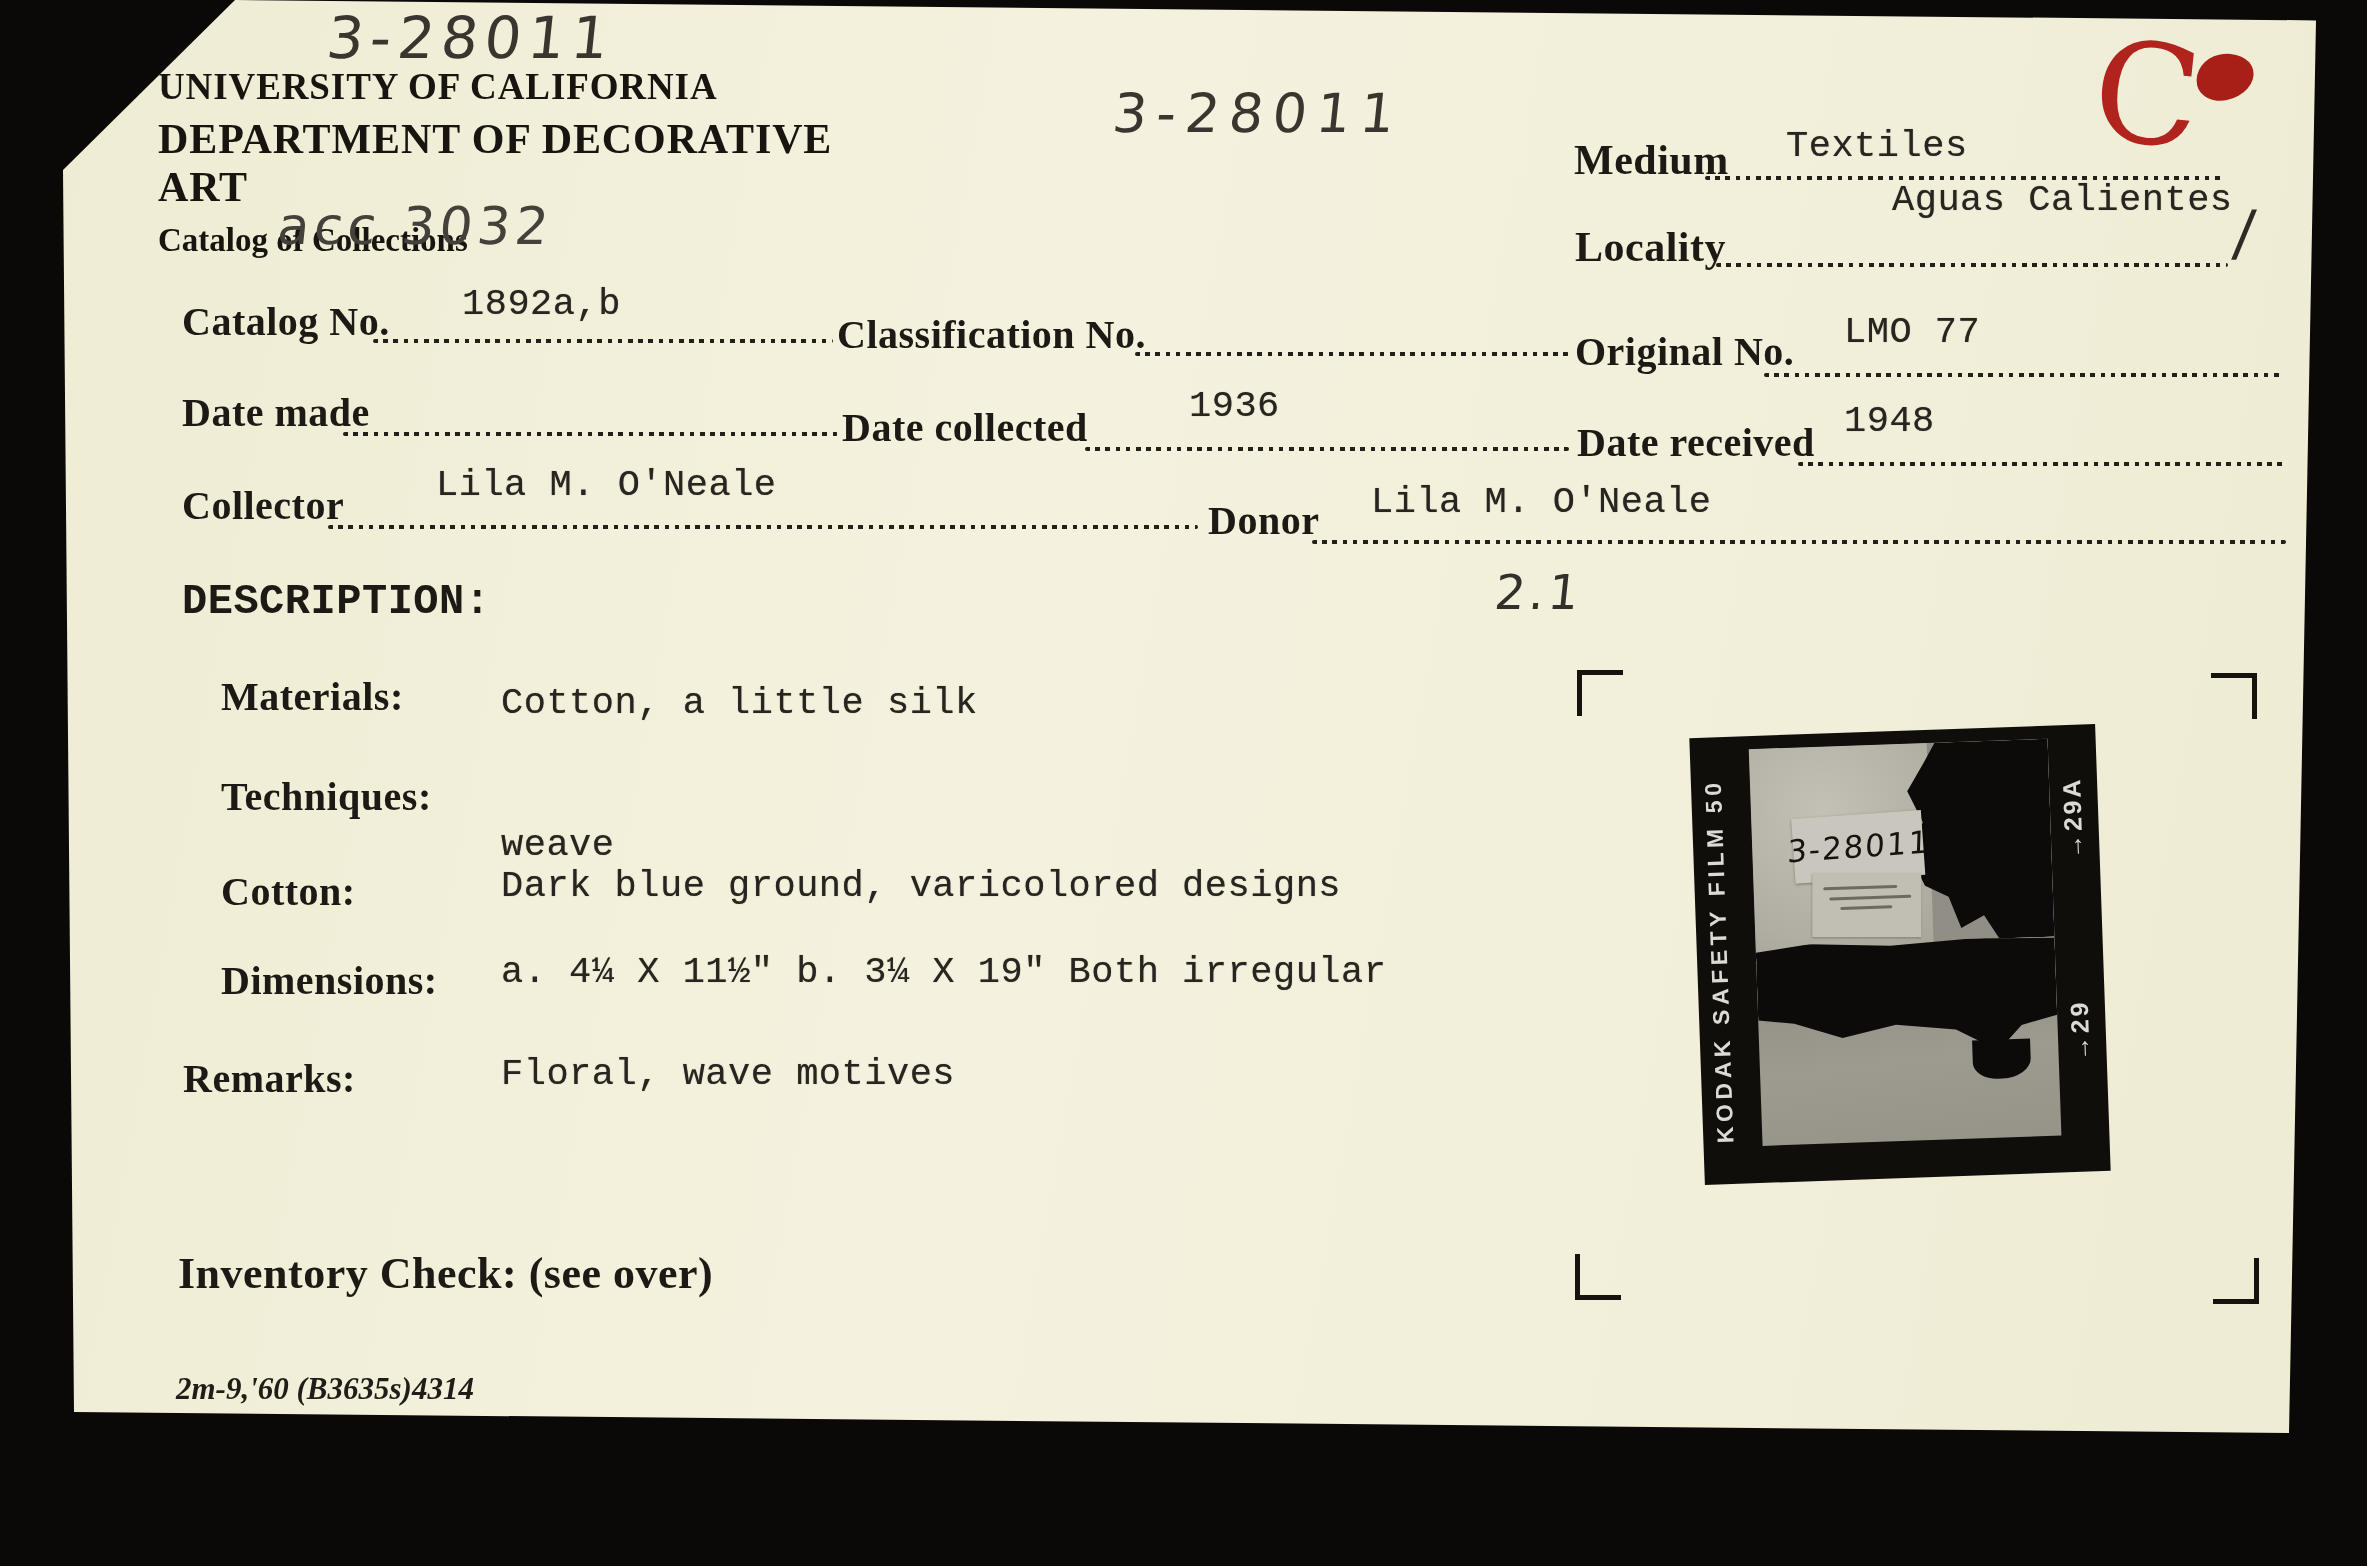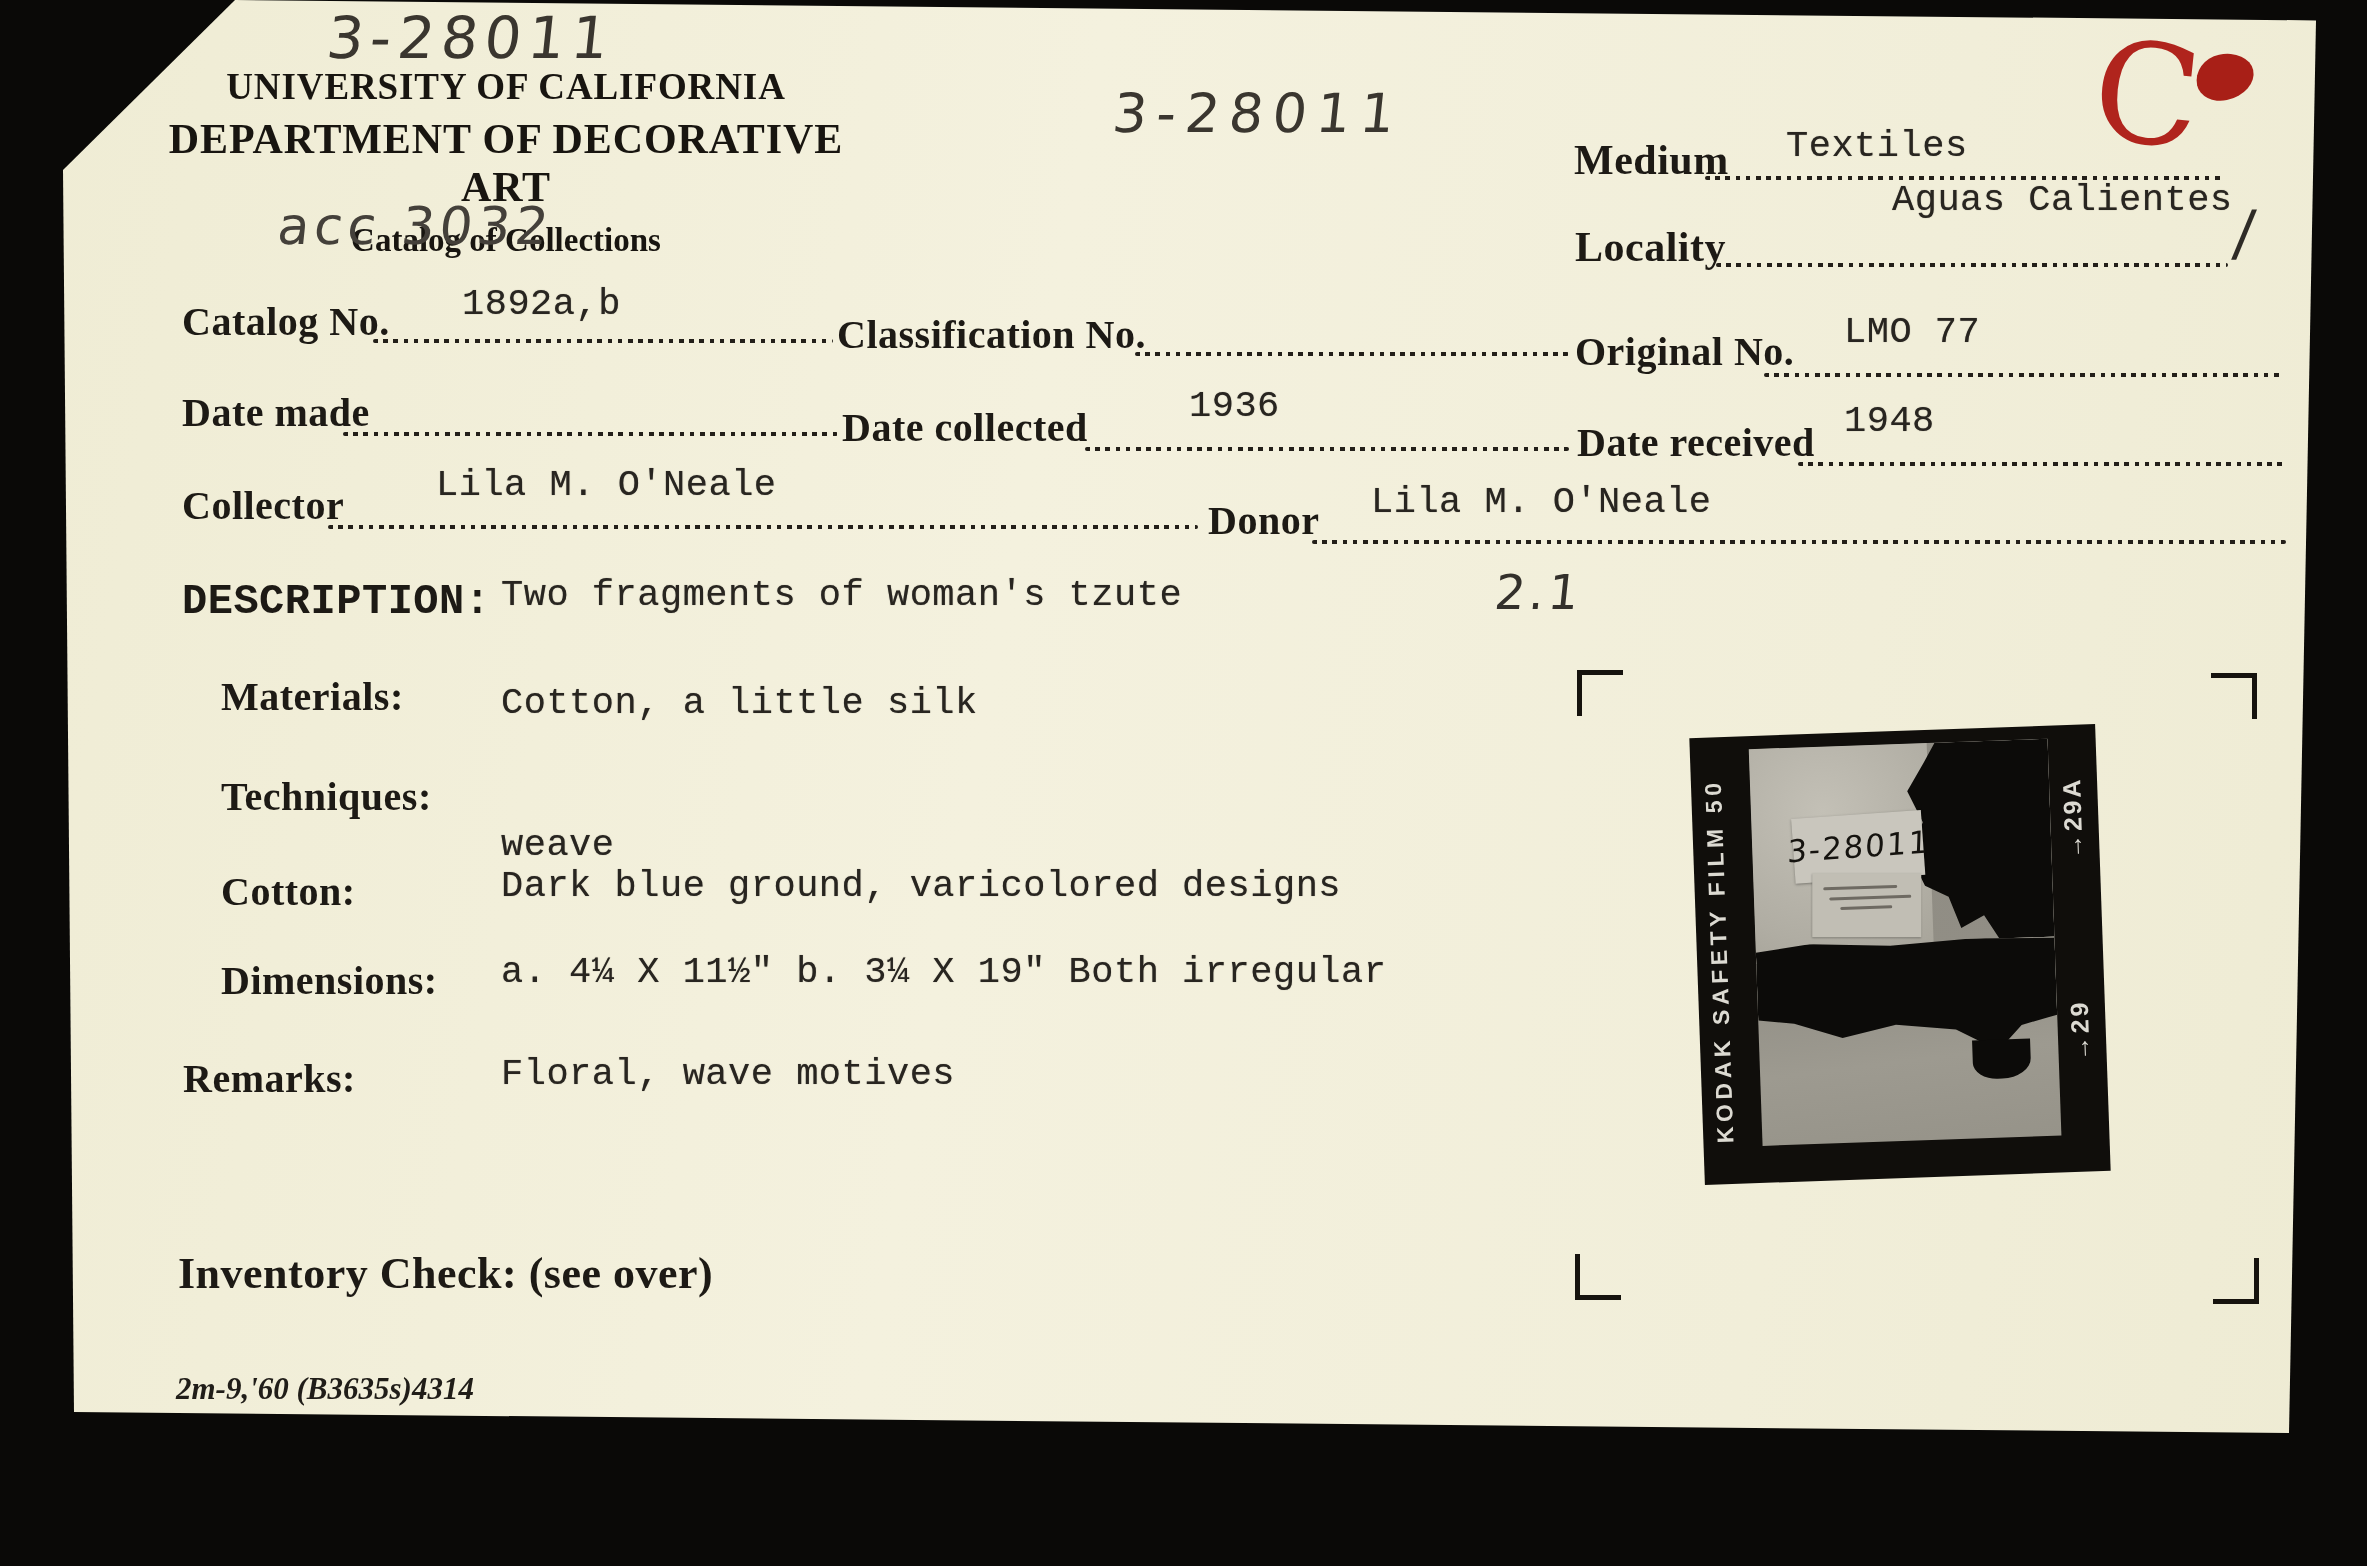--- a/index.html
+++ b/index.html
@@ -17,21 +17,21 @@
   .typed{font-family:"Liberation Mono","DejaVu Sans Mono",monospace;font-size:37px;
          color:#282520;letter-spacing:0.5px;line-height:1;white-space:nowrap;
          text-shadow:0 0 0.9px rgba(40,37,32,.55);}
   
   .hand{font-family:"DejaVu Sans",sans-serif;color:#3e3a33;line-height:1;white-space:nowrap;
         transform:skewX(-6deg);}
   
   .dots{position:absolute;height:3.7px;border-radius:1.9px;
         background-image:repeating-linear-gradient(90deg,#231f19 0 4.6px,transparent 4.6px 10.2px);}
   
-  #header{position:absolute;left:158px;top:65px;width:696px;text-align:center;}
+  #header{position:absolute;left:158px;top:65px;width:696px;}
   #header .h1{font-size:37px;font-weight:700;letter-spacing:0.9px;color:#181510;}
   #header .h2{font-size:42px;font-weight:700;letter-spacing:0.9px;color:#181510;margin-top:7.4px;}
   #header .h3{font-size:33px;font-weight:700;color:#181510;margin-top:11px;}
   
   #red-c{position:absolute;left:2094px;top:26px;font-family:"DejaVu Serif",serif;font-size:139px;
          color:#b0241d;font-weight:400;line-height:1;transform:rotate(6deg);}
   #red-blob{position:absolute;left:2196px;top:54px;width:58px;height:46px;background:#a81f17;
             border-radius:48% 52% 55% 45%/55% 48% 52% 45%;transform:rotate(-12deg);}
   
   .cmark{position:absolute;width:41px;height:41px;border:0 solid #16130e;}
@@ -119,21 +119,20 @@
     <div class="dots" style="left:1798px;top:462px;width:486px;"></div>
 
     <div class="abs lbl" style="left:182px;top:486px;">Collector</div>
     <div class="abs typed" style="left:436px;top:467px;">Lila M. O'Neale</div>
     <div class="dots" style="left:328px;top:525px;width:870px;"></div>
     <div class="abs lbl" style="left:1208px;top:501px;">Donor</div>
     <div class="abs typed" style="left:1371px;top:484px;">Lila M. O'Neale</div>
     <div class="dots" style="left:1312px;top:540px;width:974px;"></div>
 
     <div class="abs lbl" style="left:182px;top:581px;font-size:42px;font-family:Liberation Mono, monospace;">DESCRIPTION:</div>
-    <div class="abs typed" style="left:501px;top:577px;">Two fragments of woman's tzute</div>
     <div class="abs hand" style="left:1495px;top:568px;font-size:48px;letter-spacing:3.7px;color:#33302b;">2.1</div>
 
     <div class="abs lbl" style="left:221px;top:677px;">Materials:</div>
     <div class="abs typed" style="left:501px;top:673px;margin-top:12px;">Cotton, a little silk</div>
 
     <div class="abs lbl" style="left:221px;top:777px;">Techniques:</div>
     <div class="abs typed" style="left:501px;top:827px;">weave</div>
 
     <div class="abs lbl" style="left:221px;top:872px;">Cotton:</div>
     <div class="abs typed" style="left:501px;top:868px;">Dark blue ground, varicolored designs</div>

